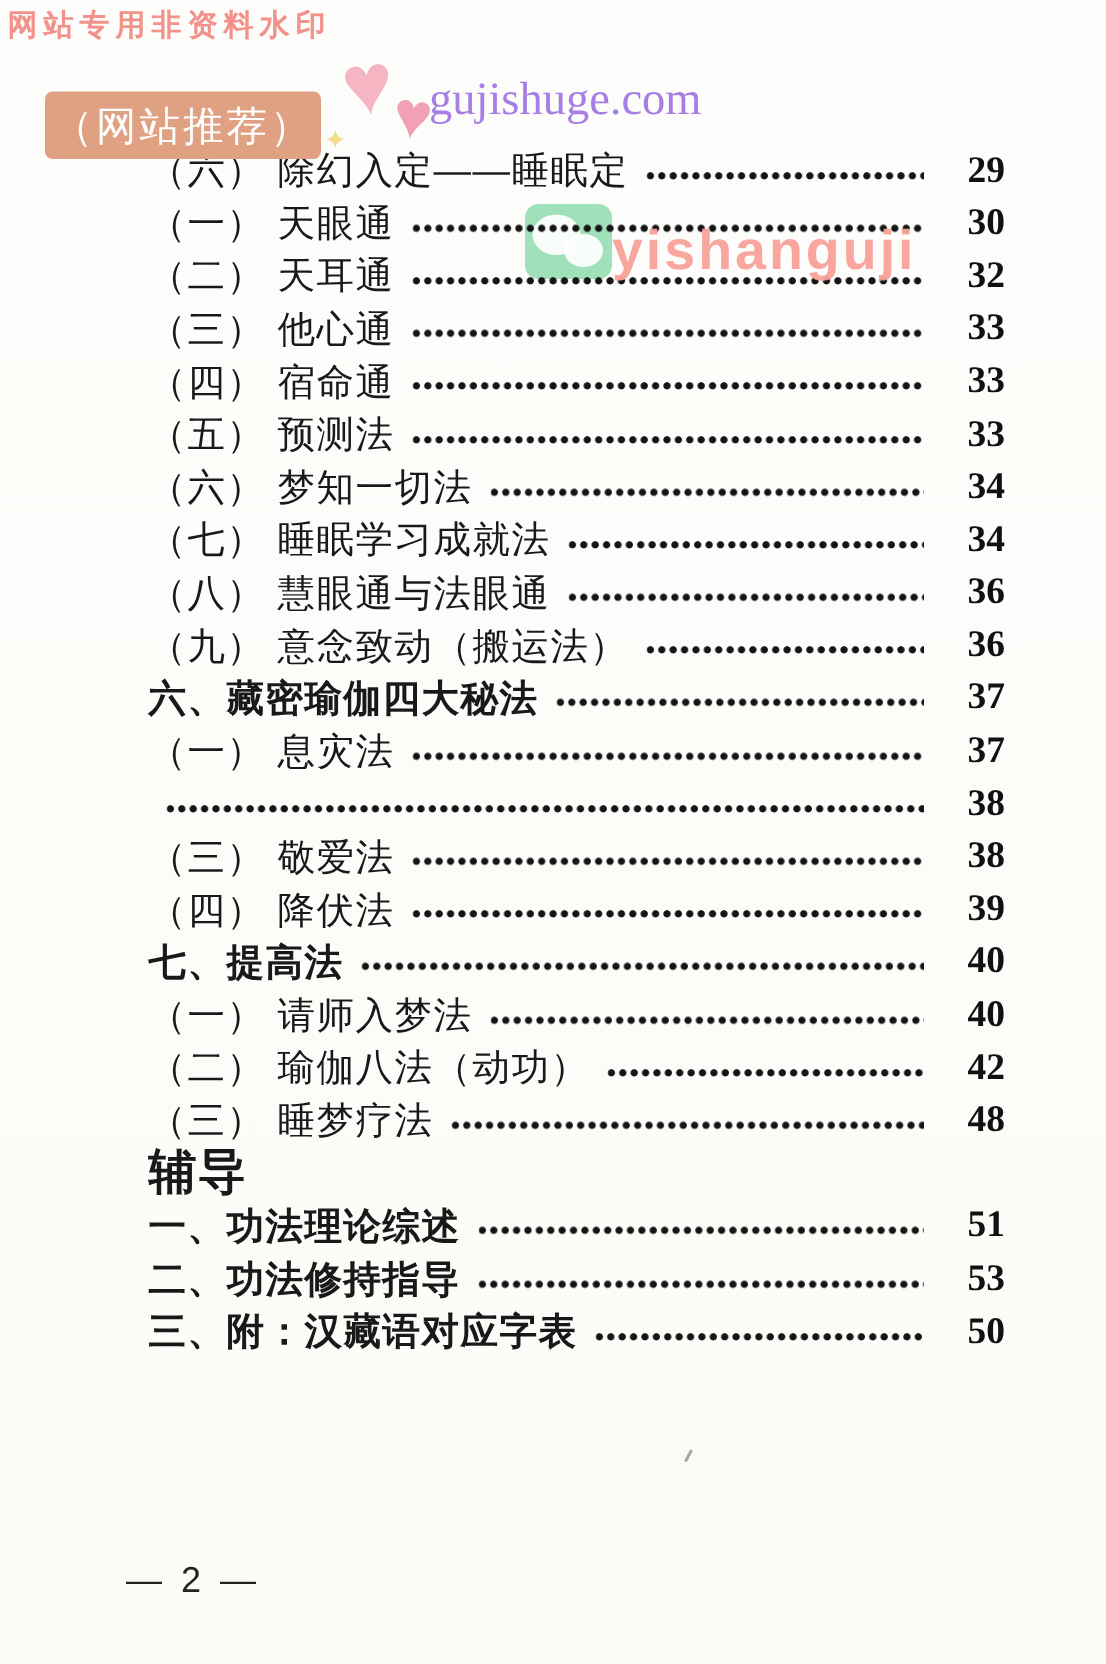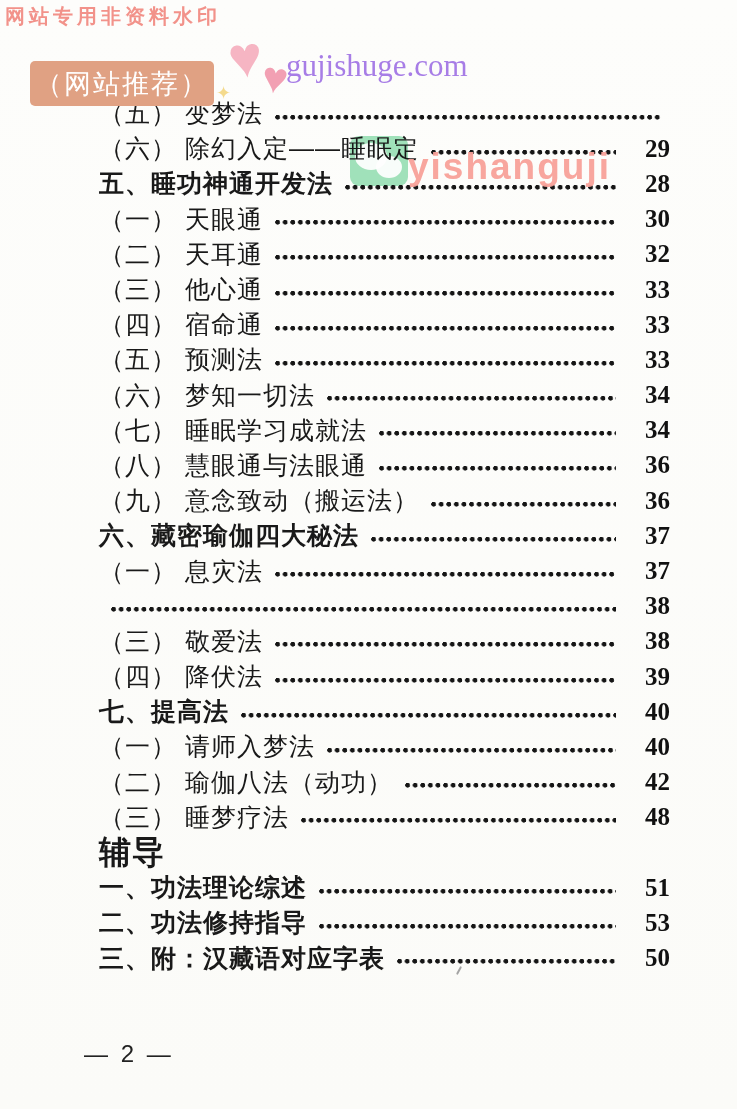--- a/index.html
+++ b/index.html
@@ -92,32 +92,23 @@
   <div class="site">gujishuge.com</div>
 
   <div class="wm2-icon">
     <span class="wm2-blob1"></span>
     <span class="wm2-blob2"></span>
   </div>
   <div class="wm2-text">yishanguji</div>
 
   <div class="toc">
       <div class="row sub">
-        <span class="label">（五） 变梦法</span>
-        <span class="dots"></span>
-      </div>
-      <div class="row sub">
         <span class="label">（六） 除幻入定——睡眠定</span>
         <span class="dots"></span>
         <span class="page-num">29</span>
-      </div>
-      <div class="row main">
-        <span class="label">五、睡功神通开发法</span>
-        <span class="dots"></span>
-        <span class="page-num">28</span>
       </div>
       <div class="row sub">
         <span class="label">（一） 天眼通</span>
         <span class="dots"></span>
         <span class="page-num">30</span>
       </div>
       <div class="row sub">
         <span class="label">（二） 天耳通</span>
         <span class="dots"></span>
         <span class="page-num">32</span>

